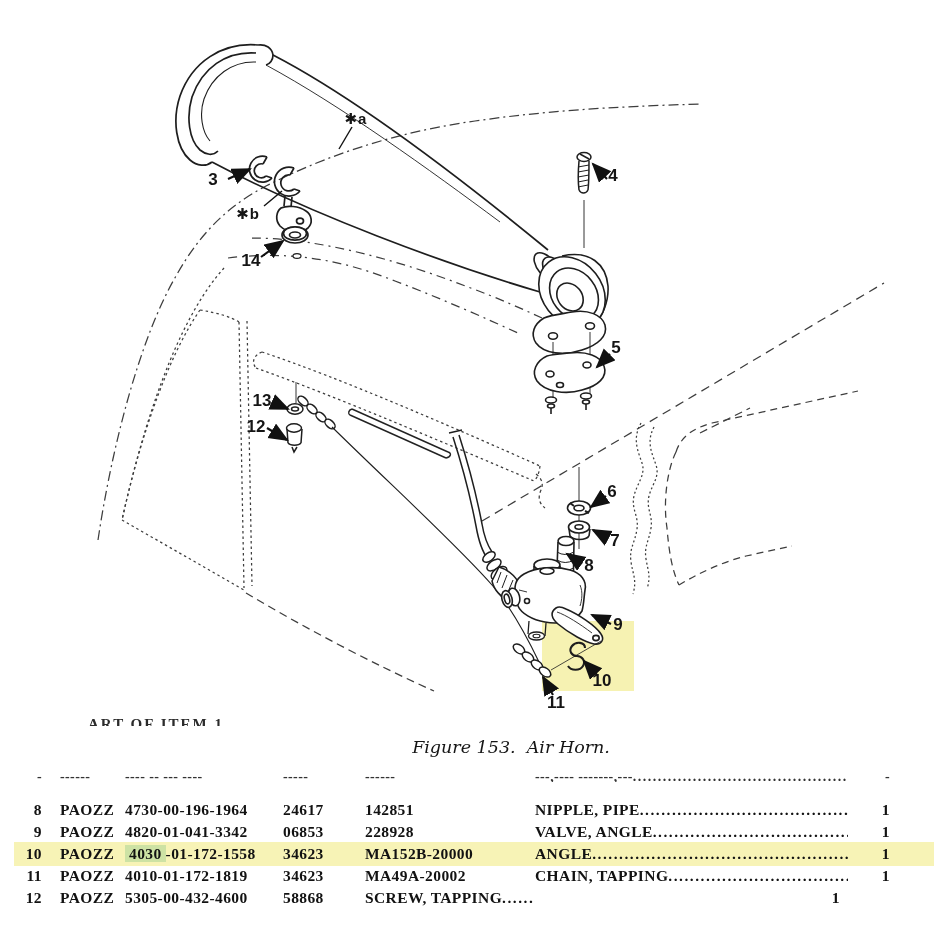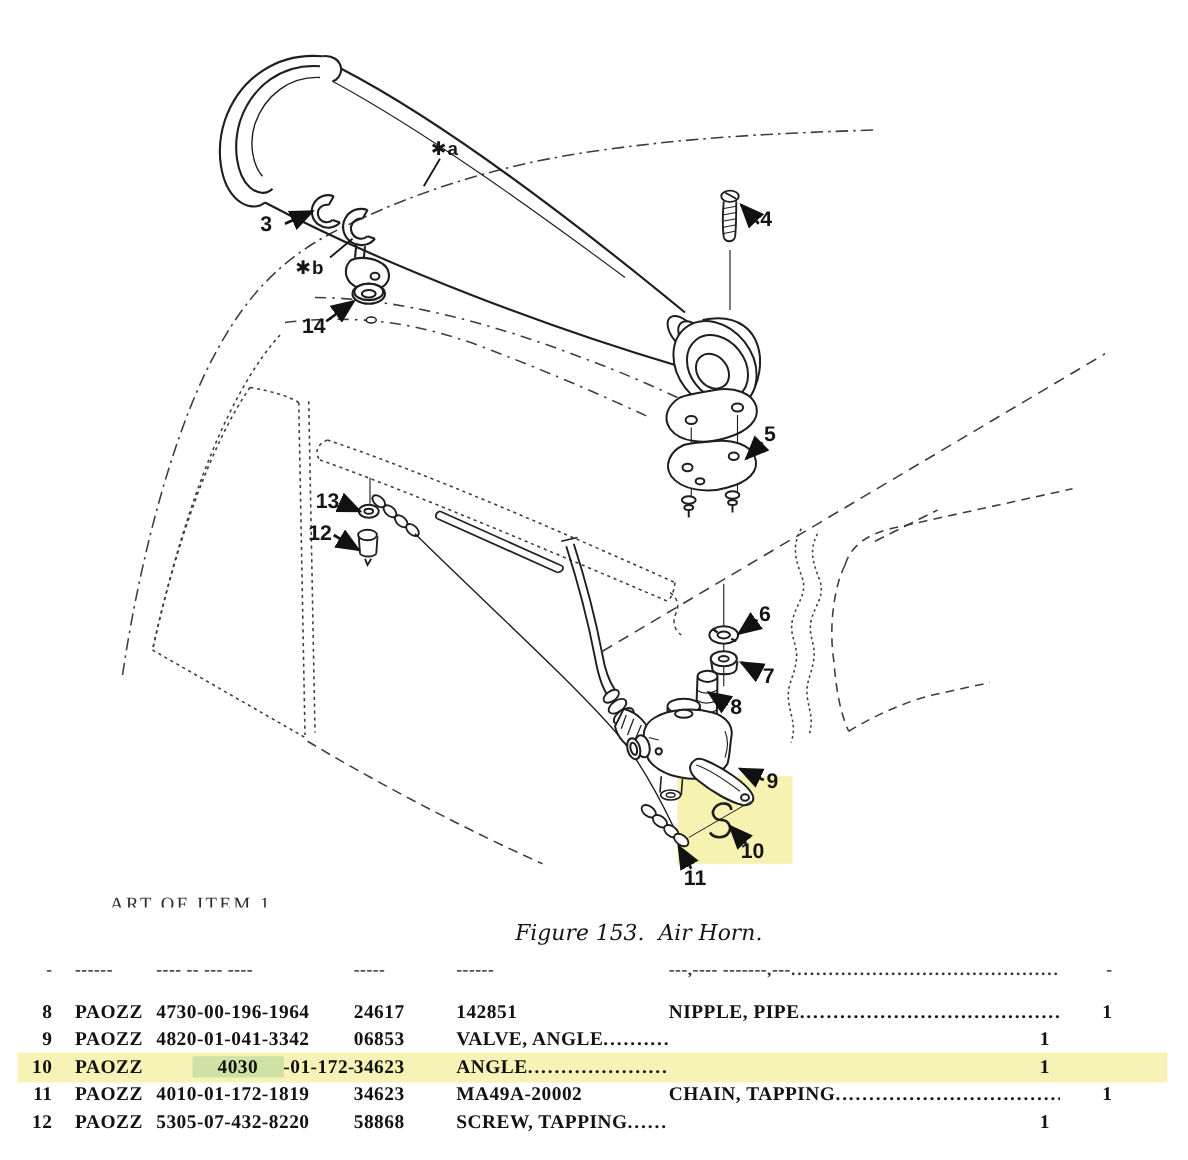--- a/index.html
+++ b/index.html
@@ -10,42 +10,42 @@
   }
   html,body{margin:0;padding:0;background:#ffffff;}
   body{width:950px;height:928px;position:relative;overflow:hidden;
        font-family:"Liberation Serif",serif;color:var(--ink);}
   .figure-wrap{position:absolute;top:0;left:0;width:950px;height:730px;}
   svg{display:block;}
   .lbl{font-family:"Liberation Sans","DejaVu Sans",sans-serif;font-weight:700;
        font-size:17px;fill:#151515;text-anchor:middle;}
   .lbl.small{font-size:15px;letter-spacing:1px;}
   .clip-note{position:absolute;left:88px;top:716px;height:10px;overflow:hidden;
-       font-weight:400;font-size:15px;letter-spacing:2px;color:#2b2b2b;
+       font-weight:700;font-size:15px;letter-spacing:2px;color:#2b2b2b;
        font-family:"Liberation Serif",serif;}
   .caption{position:absolute;top:737px;left:0;right:0;text-align:center;
        transform:translateX(36px);font-family:"DejaVu Serif",serif;
        font-style:italic;font-size:17.5px;color:#151515;white-space:pre;}
   
   .ptable{position:absolute;top:770px;left:0;width:950px;
        font-family:"Liberation Serif",serif;font-weight:700;
        font-size:15.5px;color:#121212;}
   .trow{position:relative;z-index:0;display:grid;
        grid-template-columns:42px 83px 158px 82px 170px 313px 50px;
        height:22px;line-height:22px;white-space:nowrap;letter-spacing:.4px;}
   .trow .c{overflow:hidden;}
   .trow .item{text-align:right;}
   .trow .smr{padding-left:18px;}
   .trow .desc{display:flex;}
   .trow .dtext{flex:none;}
   .trow .leader{flex:1 1 auto;overflow:hidden;letter-spacing:1.5px;}
   .trow .qty{text-align:right;padding-right:8px;}
   .trow.hl::before{content:"";position:absolute;left:14px;right:16px;
        top:-1px;bottom:-1px;background:var(--row_highlight);z-index:-1;}
-  .nsn-hl{background:var(--term_highlight);padding:0 20px;margin-left:29px;}
+  .nsn-hl{background:var(--term_highlight);padding:0 4px;}
   .trow.clipped{height:10px;line-height:10px;margin:2px 0 17px 0;
        font-size:14px;color:#333;overflow:hidden;}
 </style>
 </head>
 <body>
 
 <div class="figure-wrap">
 <svg viewBox="0 0 950 730" width="950" height="730">
   <defs>
     <marker id="ah" markerWidth="11" markerHeight="9" refX="8.5" refY="4" orient="auto">
@@ -276,31 +276,33 @@
           <span class="dtext">NIPPLE, PIPE</span>
           <span class="leader">..........................................................................................</span>
         </span>
     <span class="c qty">1</span>
   </div>
       <div class="trow">
     <span class="c item">9</span>
     <span class="c smr">PAOZZ</span>
     <span class="c nsn">4820-01-041-3342</span>
     <span class="c cagec">06853</span>
+    <span class="c part">228928</span>
     <span class="c desc">
           <span class="dtext">VALVE, ANGLE</span>
           <span class="leader">..........................................................................................</span>
         </span>
     <span class="c qty">1</span>
   </div>
       <div class="trow hl">
     <span class="c item">10</span>
     <span class="c smr">PAOZZ</span>
     <span class="c nsn"><span class="nsn-hl">4030</span>-01-172-1558</span>
     <span class="c cagec">34623</span>
+    <span class="c part">MA152B-20000</span>
     <span class="c desc">
           <span class="dtext">ANGLE</span>
           <span class="leader">..........................................................................................</span>
         </span>
     <span class="c qty">1</span>
   </div>
       <div class="trow">
     <span class="c item">11</span>
     <span class="c smr">PAOZZ</span>
     <span class="c nsn">4010-01-172-1819</span>
@@ -308,21 +310,21 @@
     <span class="c part">MA49A-20002</span>
     <span class="c desc">
           <span class="dtext">CHAIN, TAPPING</span>
           <span class="leader">..........................................................................................</span>
         </span>
     <span class="c qty">1</span>
   </div>
       <div class="trow">
     <span class="c item">12</span>
     <span class="c smr">PAOZZ</span>
-    <span class="c nsn">5305-07-432-8220</span>
+    <span class="c nsn">5305-00-432-4600</span>
     <span class="c cagec">58868</span>
     <span class="c desc">
           <span class="dtext">SCREW, TAPPING</span>
           <span class="leader">..........................................................................................</span>
         </span>
     <span class="c qty">1</span>
   </div>
     </div>
 </div>
 

